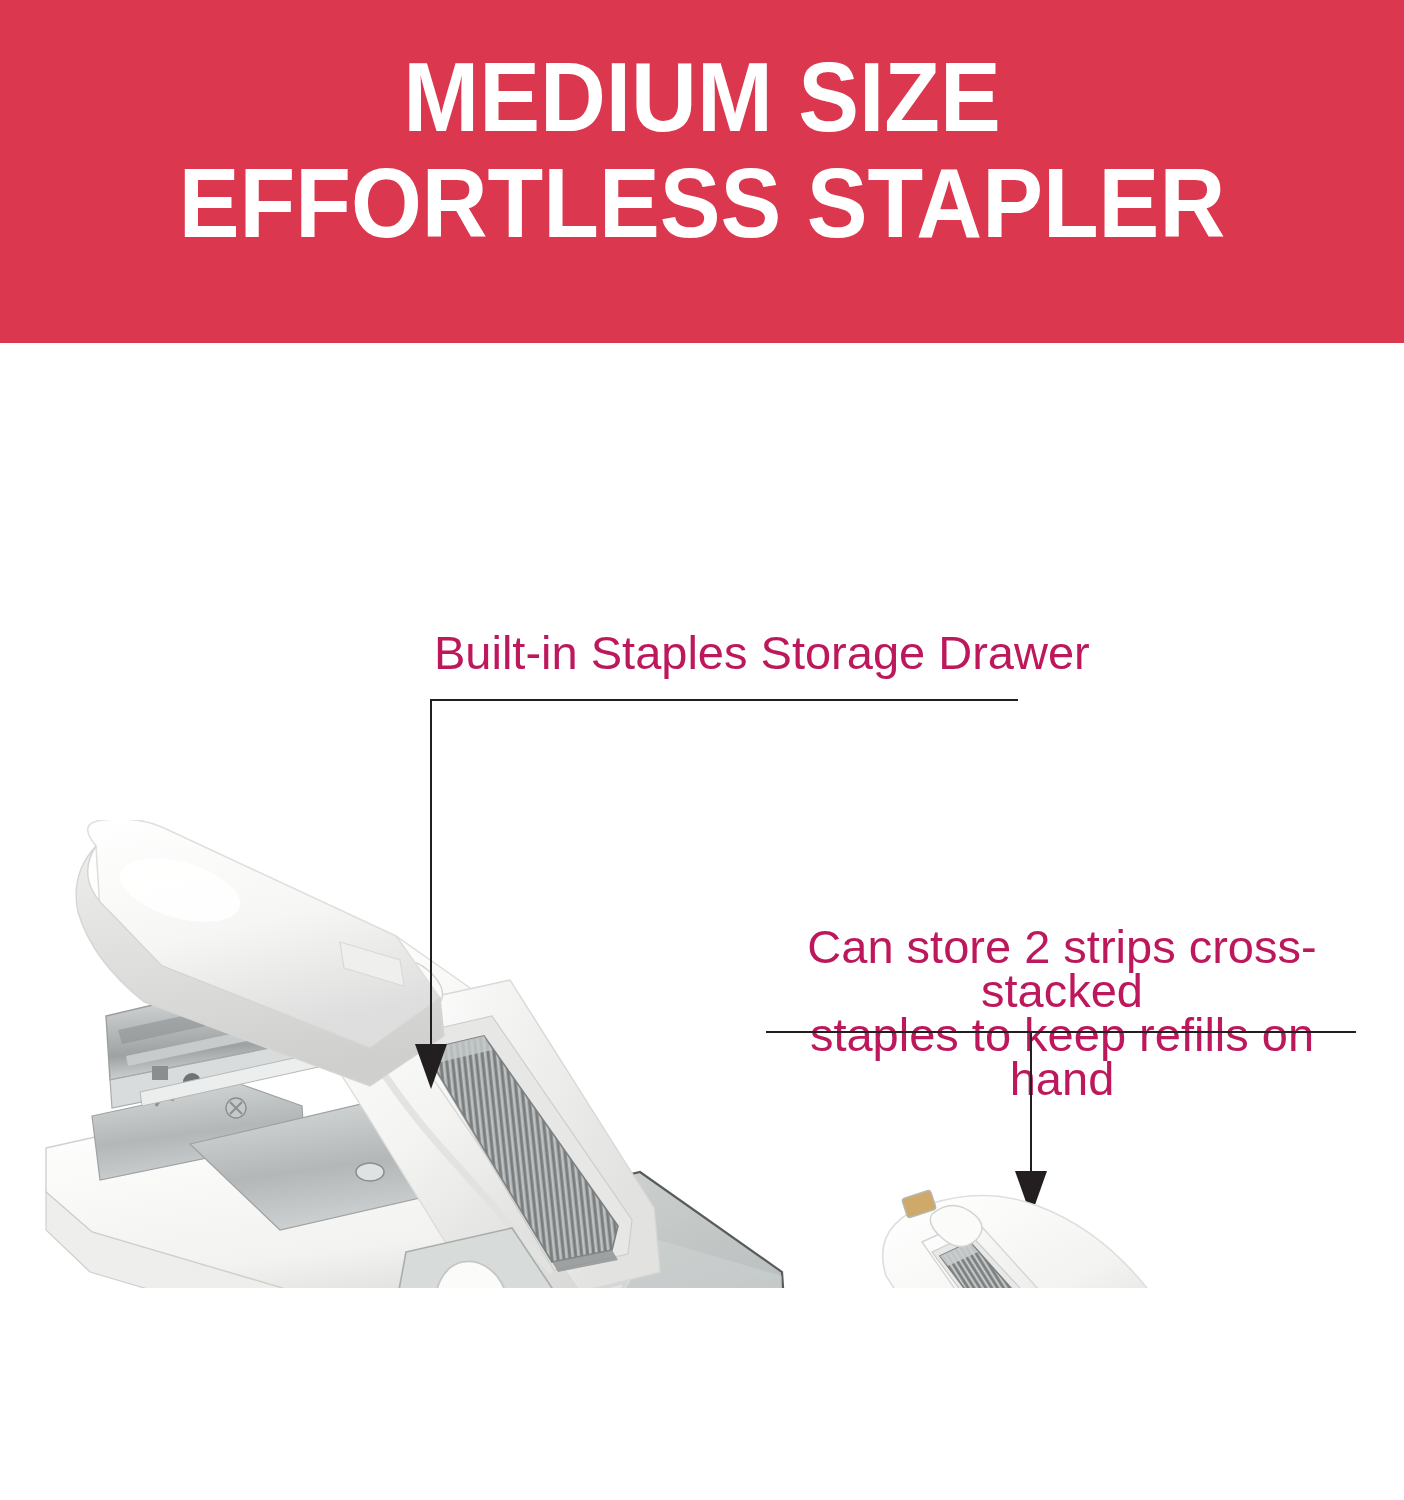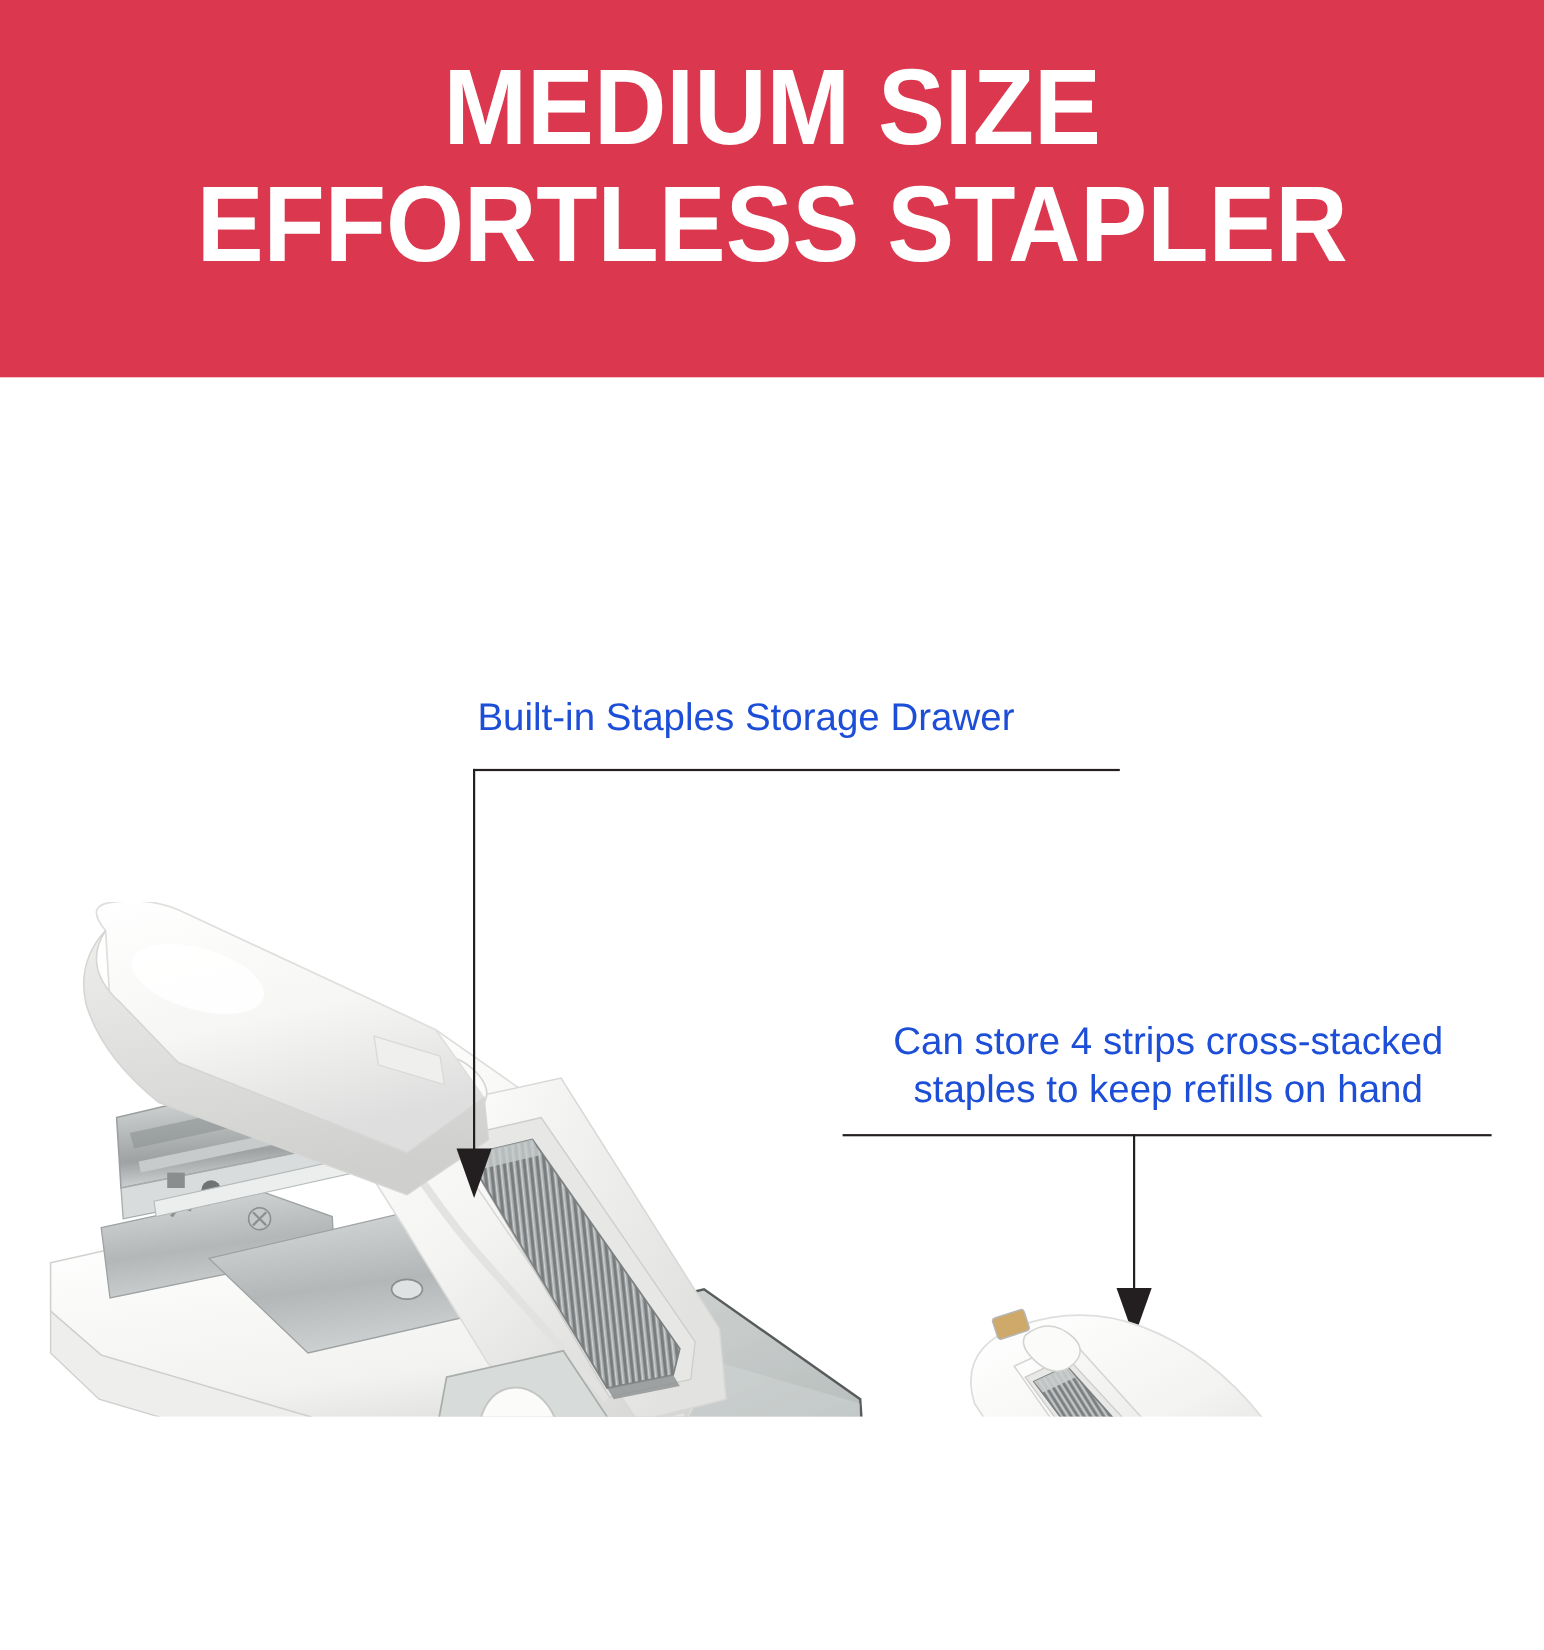--- a/index.html
+++ b/index.html
@@ -39,23 +39,23 @@
     line-height: 106px;
     letter-spacing: 0px;
     transform: scaleX(0.93);
     transform-origin: 50% 0;
     white-space: pre-line;
   }
 
   
   .callout-text {
     position: absolute;
-    color: #1d4ed8;
+    color: #be185d;
     font-family: "Liberation Sans", sans-serif;
-    font-size: 35px;
+    font-size: 47px;
     line-height: 44px;
     white-space: pre-line;
   }
   #callout1-text { left: 434px; top: 631px; text-align: left; }
   #callout2-text { left: 766px; top: 925px; width: 592px; text-align: center; }
 
   .callout-rule {
     position: absolute;
     height: 0;
     border-top: 2px solid #231f20;
@@ -238,21 +238,21 @@
         <path d="M534 478 L582 466 M536 488 L584 476 M538 498 L586 486" stroke="#e2e5e5" stroke-width="2.4"></path>
       </g>
     </svg>
   </div>
 
   <div id="callout1-text" class="callout-text">Built-in Staples Storage Drawer</div>
   <div id="callout1-rule" class="callout-rule"></div>
   <div id="callout1-stem" class="callout-stem"></div>
   <div id="callout1-arrow" class="callout-arrow"></div>
 
-  <div id="callout2-text" class="callout-text">Can store 4 strips cross-stacked
+  <div id="callout2-text" class="callout-text">Can store 2 strips cross-stacked
 staples to keep refills on hand</div>
   <div id="callout2-rule" class="callout-rule"></div>
   <div id="callout2-stem" class="callout-stem"></div>
   <div id="callout2-arrow" class="callout-arrow"></div>
 
   <div id="product-inset">
     <svg class="art" viewBox="0 0 330 290" xmlns="http://www.w3.org/2000/svg">
       <defs>
         <linearGradient id="iShell" x1="0.1" y1="0" x2="0.8" y2="1">
           <stop offset="0%" stop-color="#ffffff"></stop>

